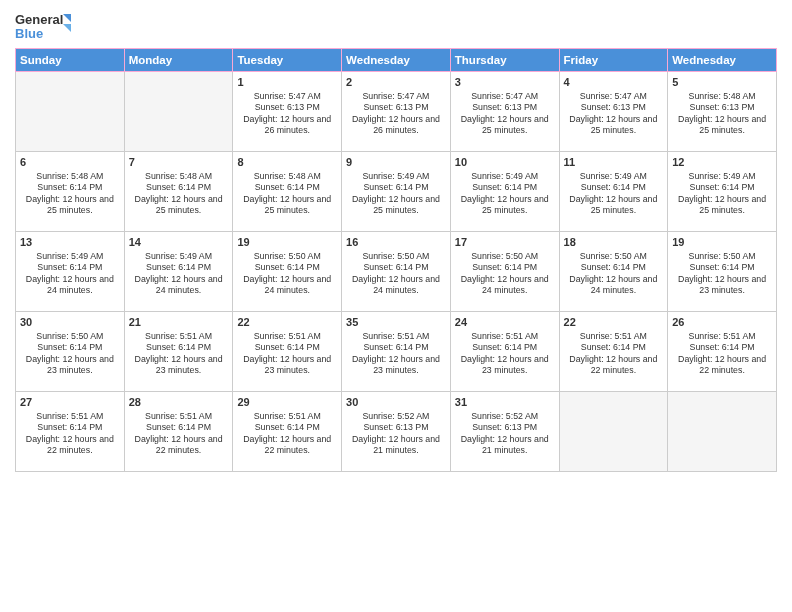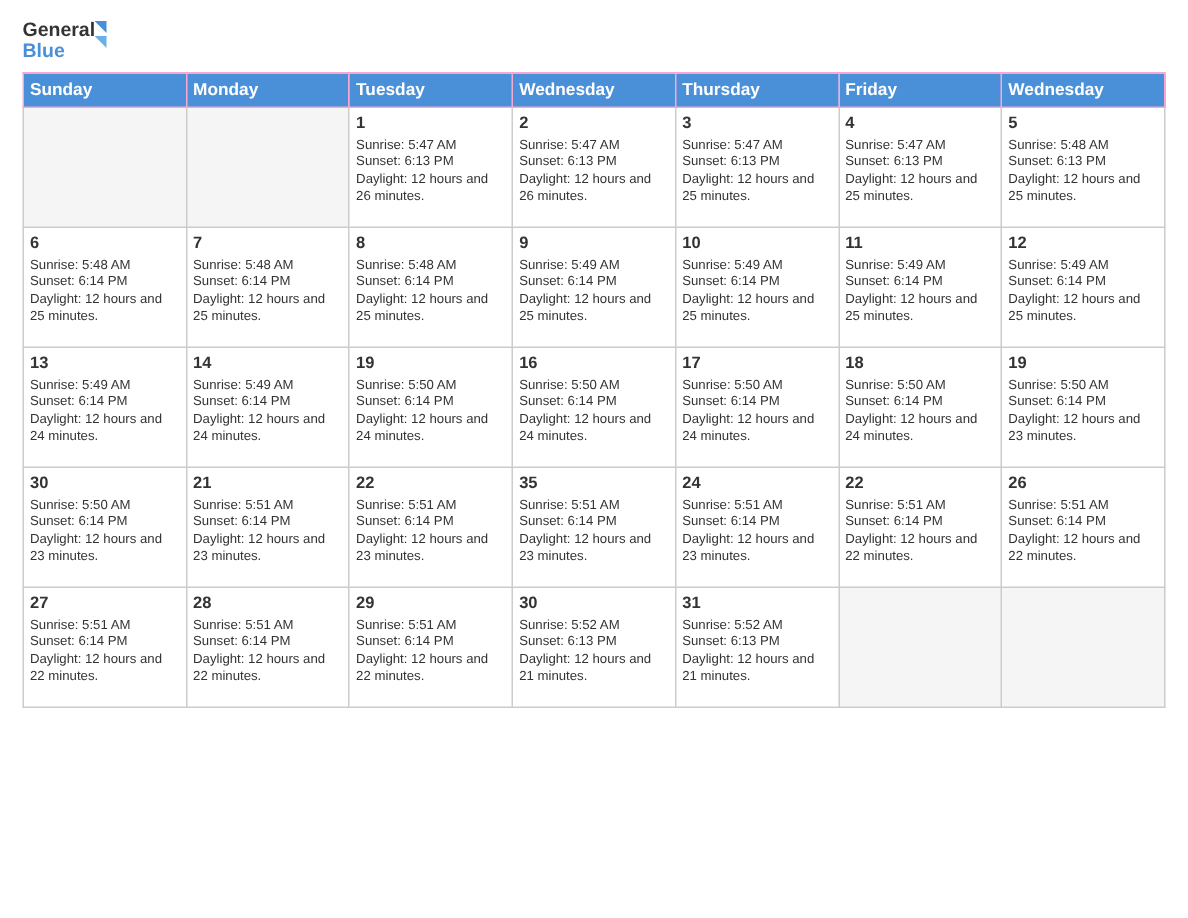--- a/index.html
+++ b/index.html
@@ -72,20 +72,21 @@
     .day-number {
       font-size: 11px;
       font-weight: bold;
       display: block;
       margin-bottom: 1px;
     }
     .day-info {
       font-size: 8.8px;
       color: #333;
       line-height: 1.3;
+      text-align: center;
     }
   </style>
 </head>
 <body>
 
 <div class="page">
   <div class="header">
     <div class="logo">
         <svg width="60" height="32" viewBox="0 0 60 32">
           <text x="0" y="14" font-size="13" font-weight="bold" fill="#333" font-family="Arial">General</text>

